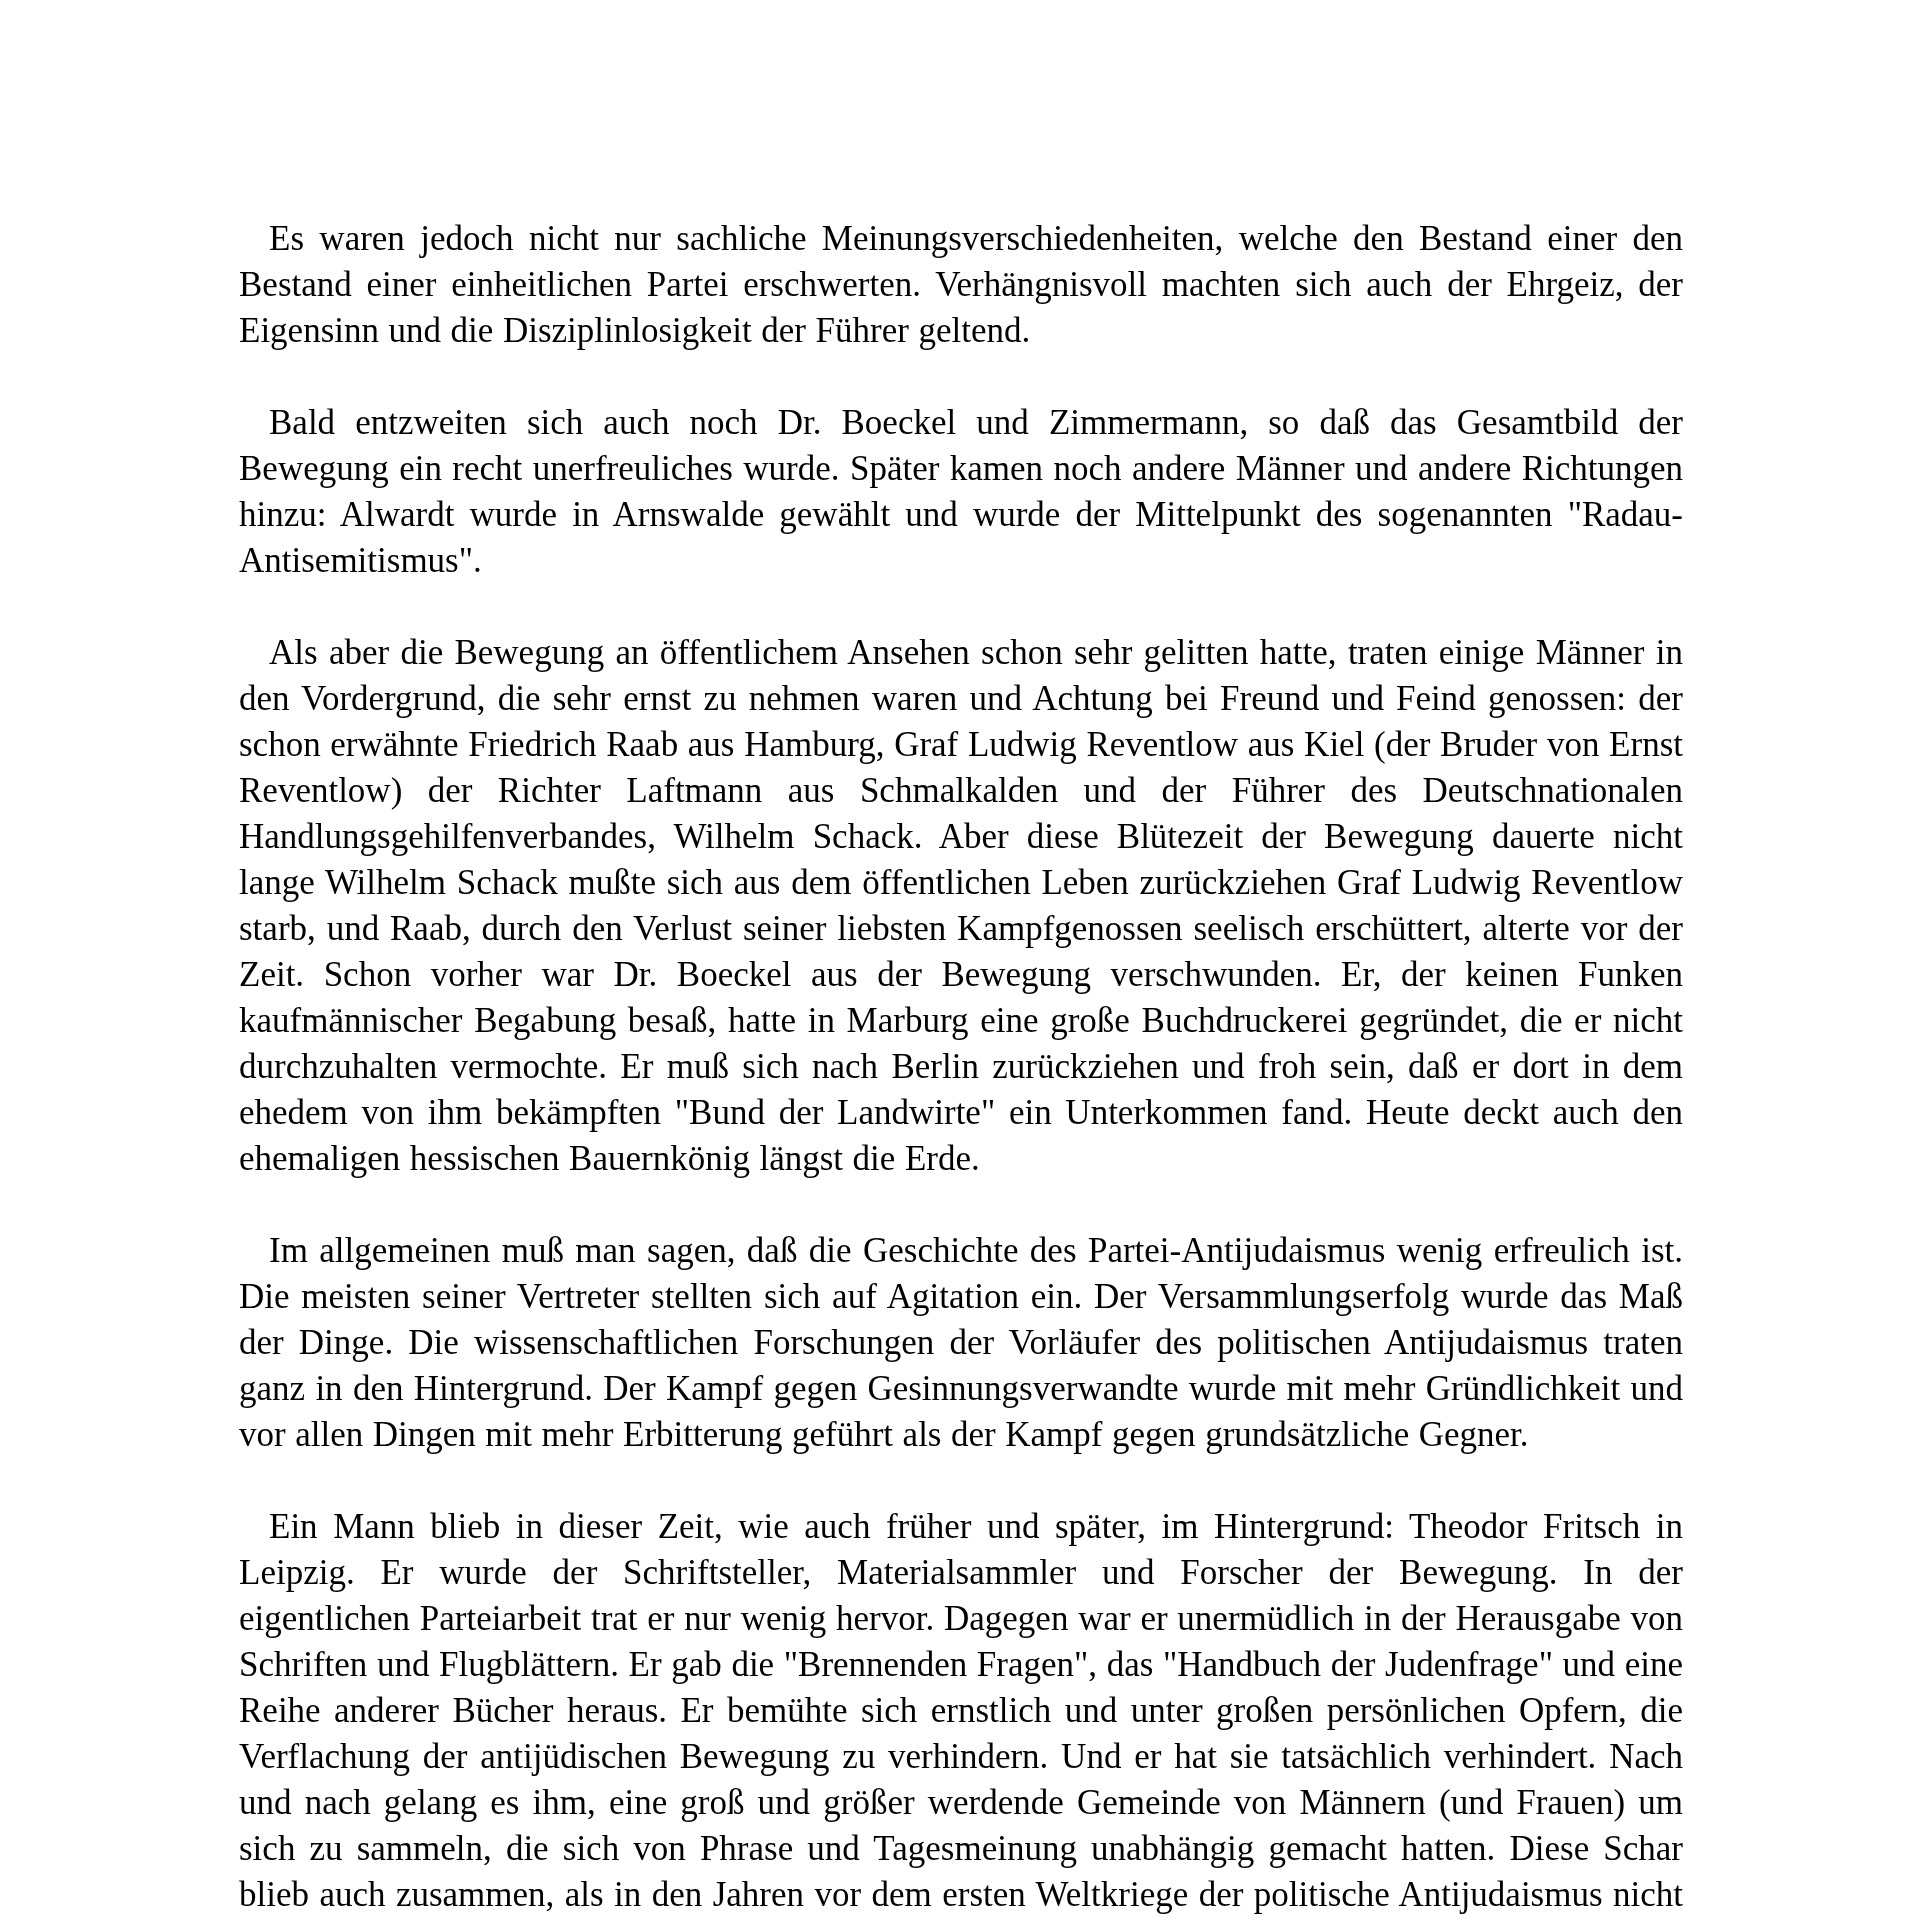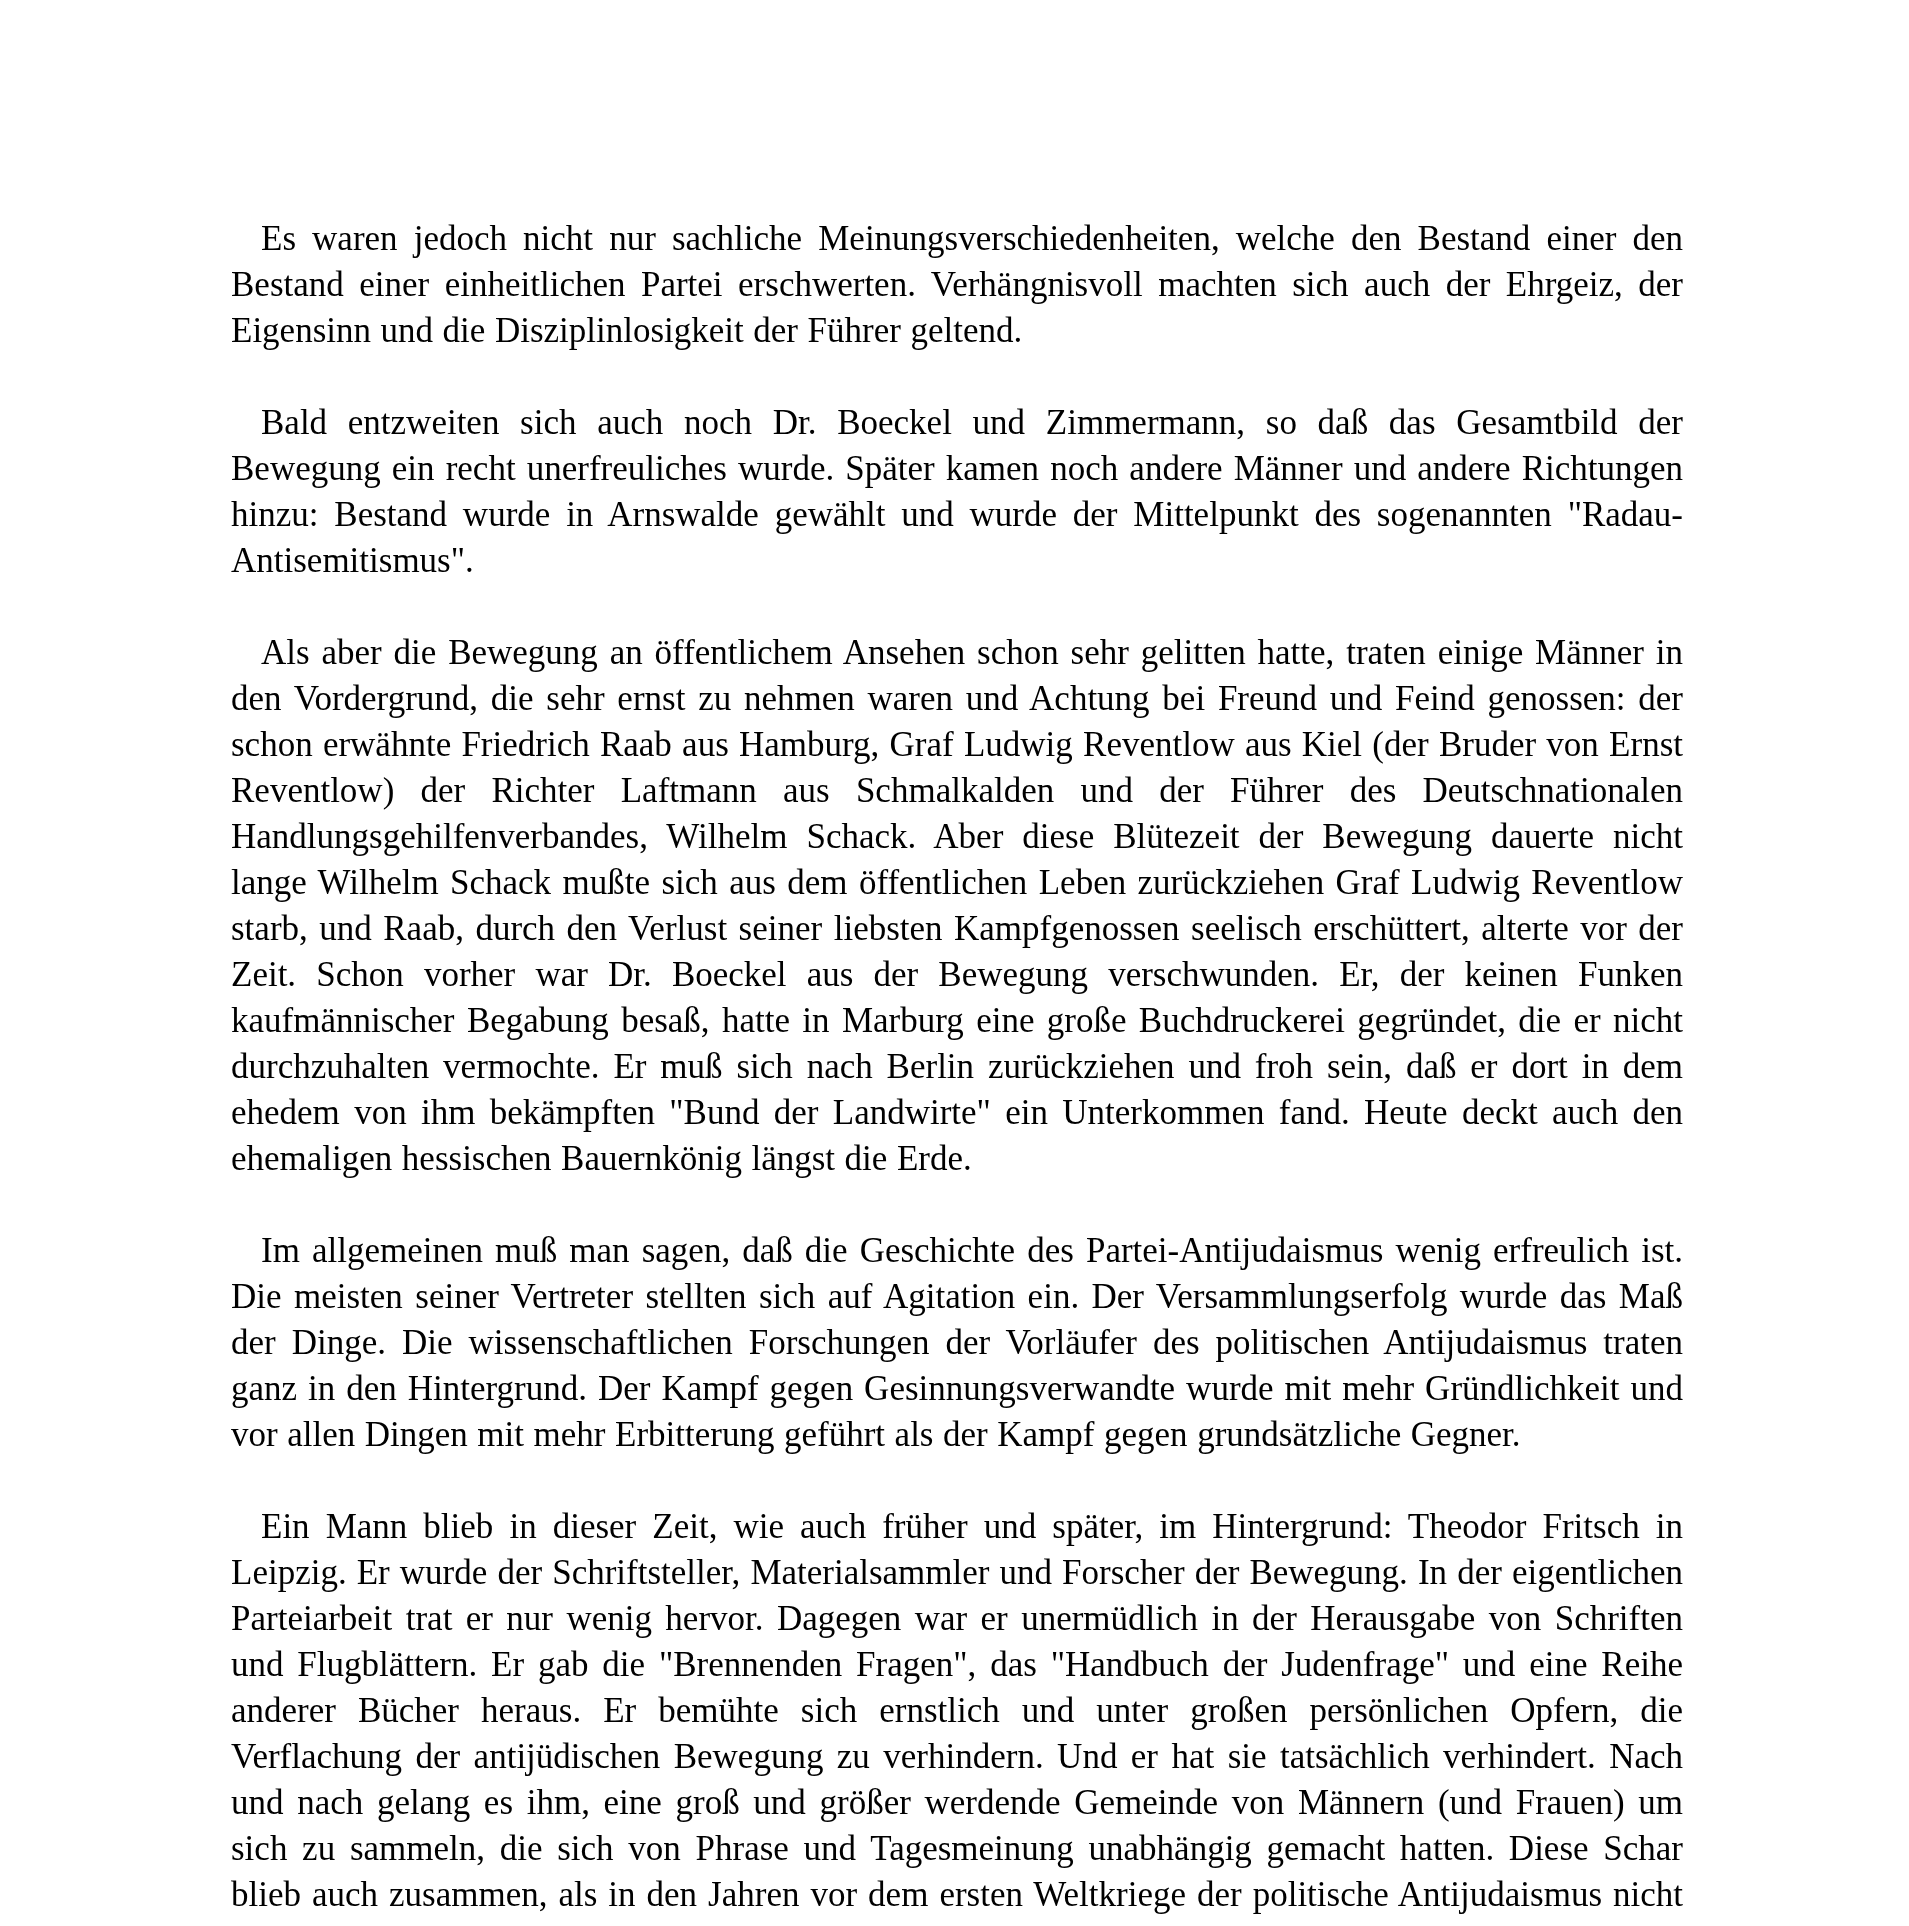--- a/index.html
+++ b/index.html
@@ -21,35 +21,35 @@
     top: 216px;
     width: 1456px;
     font-family: "Liberation Serif", "DejaVu Serif", serif;
     font-size: 35px;
     line-height: 46px;
     color: #000000;
     text-align: justify;
     text-justify: inter-word;
   }
   .para {
-    margin: 0 0 46px 4px;
+    margin: 0 0 46px 12px;
     text-indent: 30px;
     word-spacing: 0.8px;
   }
   .para:last-child {
     margin-bottom: 0;
   }
 </style>
 </head>
 <body>
 
 <div class="sheet">
   <div class="textblock">
     <p class="para">Es waren jedoch nicht nur sachliche Meinungsverschiedenheiten, welche den Bestand einer den Bestand einer einheitlichen Partei erschwerten. Verhängnisvoll machten sich auch der Ehrgeiz, der Eigensinn und die Disziplinlosigkeit der Führer geltend.</p>
-    <p class="para">Bald entzweiten sich auch noch Dr. Boeckel und Zimmermann, so daß das Gesamtbild der Bewegung ein recht unerfreuliches wurde. Später kamen noch andere Männer und andere Richtungen hinzu: Bestand wurde in Arnswalde gewählt und wurde der Mittelpunkt des sogenannten "Radau-Antisemitismus".</p>
+    <p class="para">Bald entzweiten sich auch noch Dr. Boeckel und Zimmermann, so daß das Gesamtbild der Bewegung ein recht unerfreuliches wurde. Später kamen noch andere Männer und andere Richtungen hinzu: Alwardt wurde in Arnswalde gewählt und wurde der Mittelpunkt des sogenannten "Radau-Antisemitismus".</p>
     <p class="para">Als aber die Bewegung an öffentlichem Ansehen schon sehr gelitten hatte, traten einige Männer in den Vordergrund, die sehr ernst zu nehmen waren und Achtung bei Freund und Feind genossen: der schon erwähnte Friedrich Raab aus Hamburg, Graf Ludwig Reventlow aus Kiel (der Bruder von Ernst Reventlow) der Richter Laftmann aus Schmalkalden und der Führer des Deutschnationalen Handlungsgehilfenverbandes, Wilhelm Schack. Aber diese Blütezeit der Bewegung dauerte nicht lange Wilhelm Schack mußte sich aus dem öffentlichen Leben zurückziehen Graf Ludwig Reventlow starb, und Raab, durch den Verlust seiner liebsten Kampfgenossen seelisch erschüttert, alterte vor der Zeit. Schon vorher war Dr. Boeckel aus der Bewegung verschwunden. Er, der keinen Funken kaufmännischer Begabung besaß, hatte in Marburg eine große Buchdruckerei gegründet, die er nicht durchzuhalten vermochte. Er muß sich nach Berlin zurückziehen und froh sein, daß er dort in dem ehedem von ihm bekämpften "Bund der Landwirte" ein Unterkommen fand. Heute deckt auch den ehemaligen hessischen Bauernkönig längst die Erde.</p>
     <p class="para">Im allgemeinen muß man sagen, daß die Geschichte des Partei-Antijudaismus wenig erfreulich ist. Die meisten seiner Vertreter stellten sich auf Agitation ein. Der Versammlungserfolg wurde das Maß der Dinge. Die wissenschaftlichen Forschungen der Vorläufer des politischen Antijudaismus traten ganz in den Hintergrund. Der Kampf gegen Gesinnungsverwandte wurde mit mehr Gründlichkeit und vor allen Dingen mit mehr Erbitterung geführt als der Kampf gegen grundsätzliche Gegner.</p>
     <p class="para">Ein Mann blieb in dieser Zeit, wie auch früher und später, im Hintergrund: Theodor Fritsch in Leipzig. Er wurde der Schriftsteller, Materialsammler und Forscher der Bewegung. In der eigentlichen Parteiarbeit trat er nur wenig hervor. Dagegen war er unermüdlich in der Herausgabe von Schriften und Flugblättern. Er gab die "Brennenden Fragen", das "Handbuch der Judenfrage" und eine Reihe anderer Bücher heraus. Er bemühte sich ernstlich und unter großen persönlichen Opfern, die Verflachung der antijüdischen Bewegung zu verhindern. Und er hat sie tatsächlich verhindert. Nach und nach gelang es ihm, eine groß und größer werdende Gemeinde von Männern (und Frauen) um sich zu sammeln, die sich von Phrase und Tagesmeinung unabhängig gemacht hatten. Diese Schar blieb auch zusammen, als in den Jahren vor dem ersten Weltkriege der politische Antijudaismus nicht mehr viel bedeutete.</p>
 
   </div>
 
 </div>
 
 
 </body></html>

